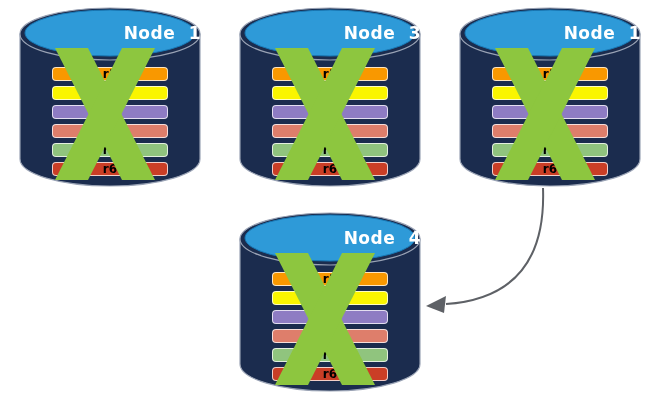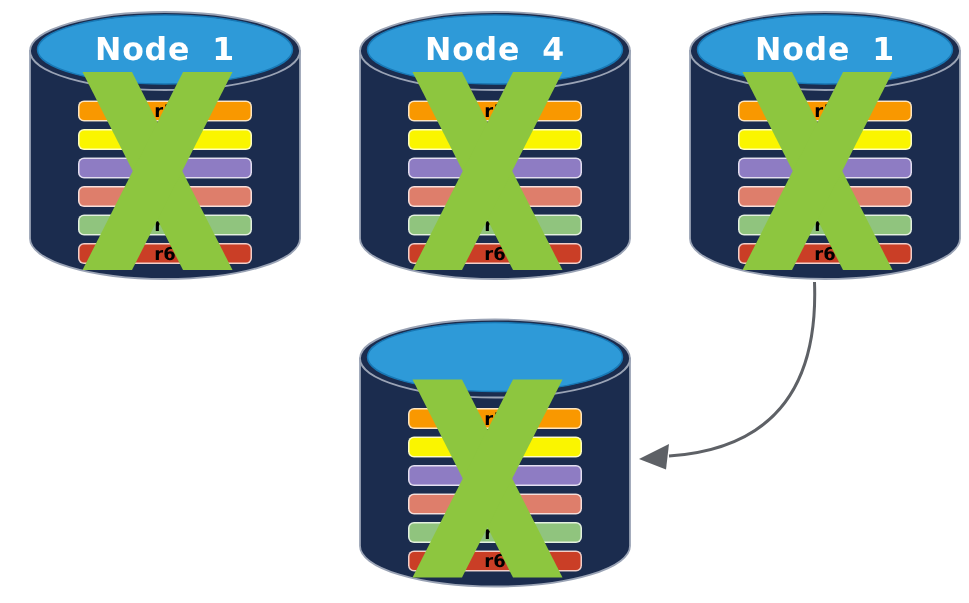--- a/index.html
+++ b/index.html
@@ -7,21 +7,21 @@
     position:relative; width:646px; height:402px; background:#ffffff;
     font-family:"DejaVu Sans","Liberation Sans",sans-serif; overflow:hidden;
   }
   .node { position:absolute; width:182px; height:180px; }
   .cyl { position:absolute; left:0; top:0; width:182px; height:180px; }
   .cyl-body { fill:var(--cyl-body); stroke:var(--cyl-outline); stroke-width:1.2; }
   .cyl-rim  { fill:var(--cyl-body); stroke:var(--cyl-outline); stroke-width:1.2; }
   .cyl-top  { fill:var(--cyl-top);  stroke:var(--top-outline); stroke-width:1; }
   .node-title {
     position:absolute; top:10px; left:0; width:100%; height:32px; line-height:32px;
-    text-align:center; color:var(--node-text); font-size:21px; font-weight:bold;
+    text-align:right; color:var(--node-text); font-size:17px; font-weight:bold;
     word-spacing:7px; letter-spacing:0.5px;
   }
   .bars { position:absolute; left:33px; top:60px; width:116px; }
   .bar {
     box-sizing:border-box; height:14px; margin-bottom:5px; border-radius:4px;
     border:1px solid rgba(255,255,255,0.75); text-align:center;
     font-size:12px; font-weight:bold; line-height:11px; color:var(--row-text);
   }
   .bar span { display:inline-block; vertical-align:top; line-height:12px; }
   .x-overlay { position:absolute; left:0; top:0; width:182px; height:180px; pointer-events:none; }
@@ -59,21 +59,21 @@
         <polygon points="36,41 69,41 136,173 103,173"></polygon>
         <polygon points="103,41 136,41 69,173 36,173"></polygon>
       </svg>
     </div>
     <div class="node" style="left: 239px; top: 7px;">
       <svg class="cyl" viewBox="0 0 182 180" aria-hidden="true">
         <path class="cyl-body" d="M1 27 L1 152 A90 27 0 0 0 181 152 L181 27 Z"></path>
         <ellipse class="cyl-rim" cx="91" cy="27" rx="90" ry="26"></ellipse>
         <ellipse class="cyl-top" cx="91" cy="26" rx="85" ry="23"></ellipse>
       </svg>
-      <div class="node-title">Node 4</div>
+      <div class="node-title">Node 3</div>
       <div class="bars">
         <div class="bar" style="background: rgb(249, 152, 0);"><span>r1</span></div>
         <div class="bar" style="background: rgb(250, 245, 0);"><span>r2</span></div>
         <div class="bar" style="background: rgb(142, 124, 195);"><span>r3</span></div>
         <div class="bar" style="background: rgb(222, 126, 107);"><span>r4</span></div>
         <div class="bar" style="background: rgb(144, 196, 126);"><span>r5</span></div>
         <div class="bar" style="background: rgb(202, 62, 38);"><span>r6</span></div>
       </div>
       <svg class="x-overlay" viewBox="0 0 182 180" hidden="" aria-hidden="true">
         <polygon points="36,41 69,41 136,173 103,173"></polygon>
@@ -99,20 +99,21 @@
         <polygon points="36,41 69,41 136,173 103,173"></polygon>
         <polygon points="103,41 136,41 69,173 36,173"></polygon>
       </svg>
     </div>
     <div class="node" style="left: 239px; top: 212px;">
       <svg class="cyl" viewBox="0 0 182 180" aria-hidden="true">
         <path class="cyl-body" d="M1 27 L1 152 A90 27 0 0 0 181 152 L181 27 Z"></path>
         <ellipse class="cyl-rim" cx="91" cy="27" rx="90" ry="26"></ellipse>
         <ellipse class="cyl-top" cx="91" cy="26" rx="85" ry="23"></ellipse>
       </svg>
+      <div class="node-title">Node 4</div>
       <div class="bars">
         <div class="bar" style="background: rgb(249, 152, 0);"><span>r1</span></div>
         <div class="bar" style="background: rgb(250, 245, 0);"><span>r2</span></div>
         <div class="bar" style="background: rgb(142, 124, 195);"><span>r3</span></div>
         <div class="bar" style="background: rgb(222, 126, 107);"><span>r4</span></div>
         <div class="bar" style="background: rgb(144, 196, 126);"><span>r5</span></div>
         <div class="bar" style="background: rgb(202, 62, 38);"><span>r6</span></div>
       </div>
       <svg class="x-overlay" viewBox="0 0 182 180" hidden="" aria-hidden="true">
         <polygon points="36,41 69,41 136,173 103,173"></polygon>

